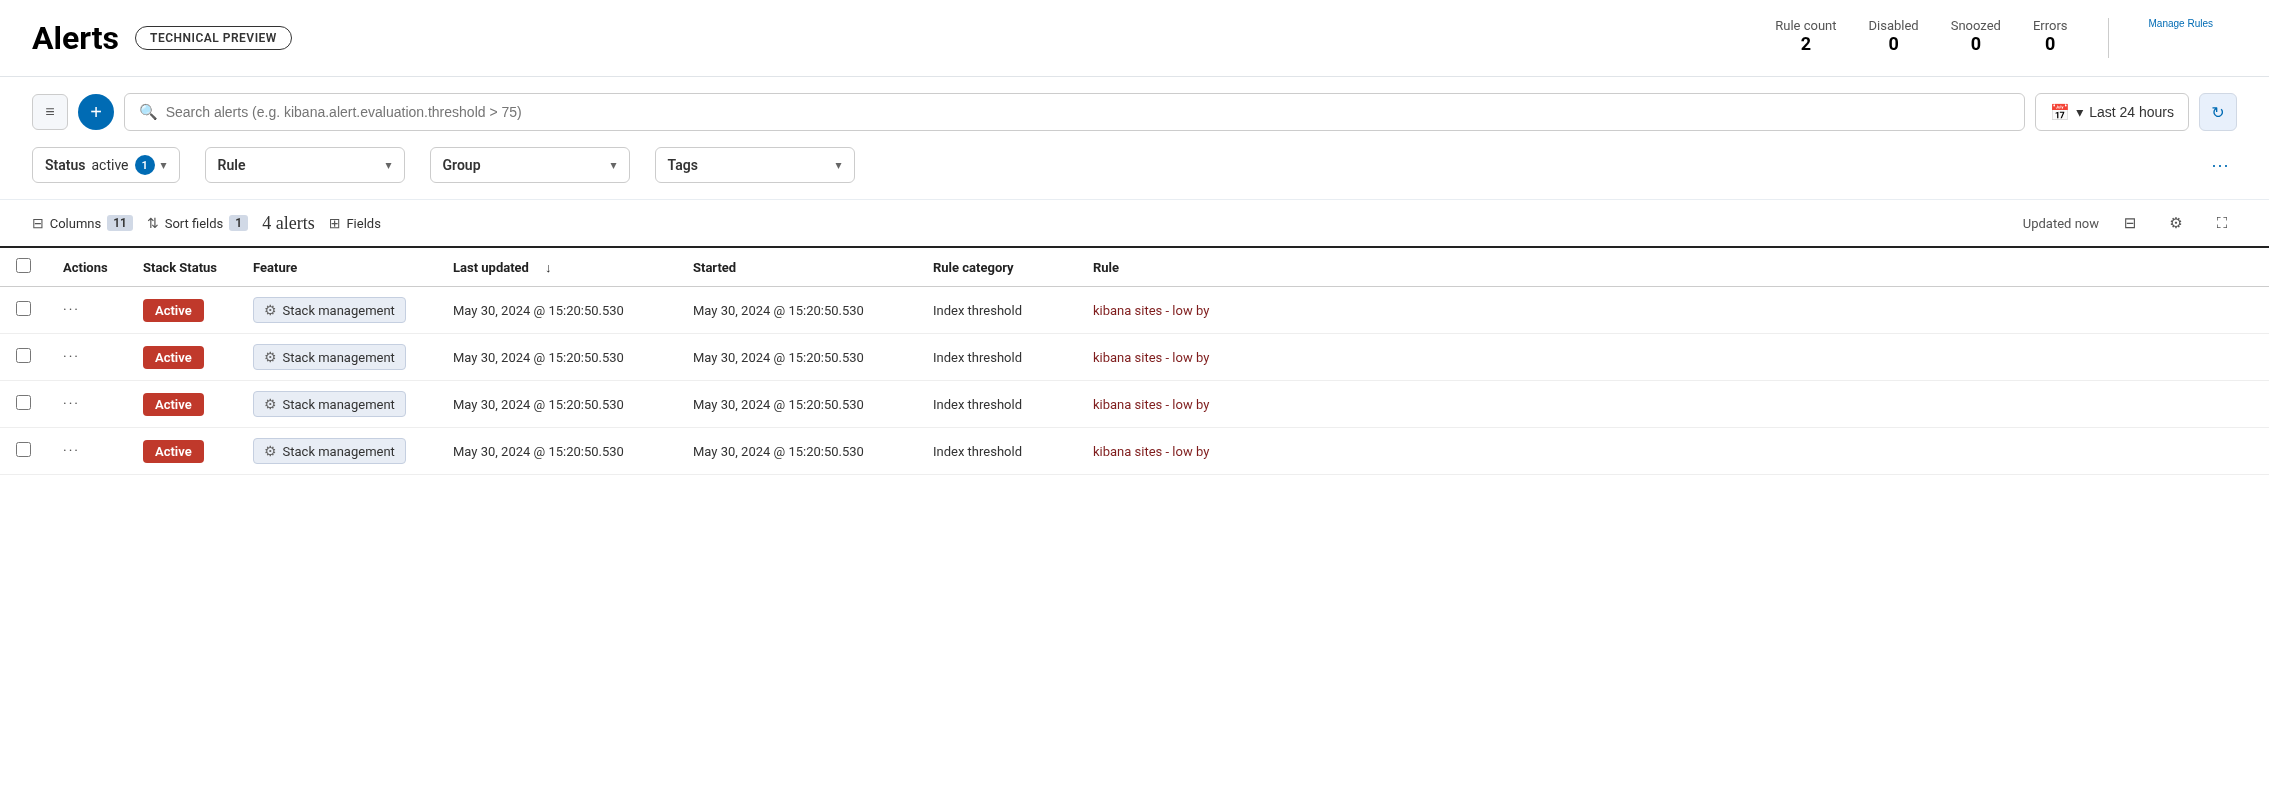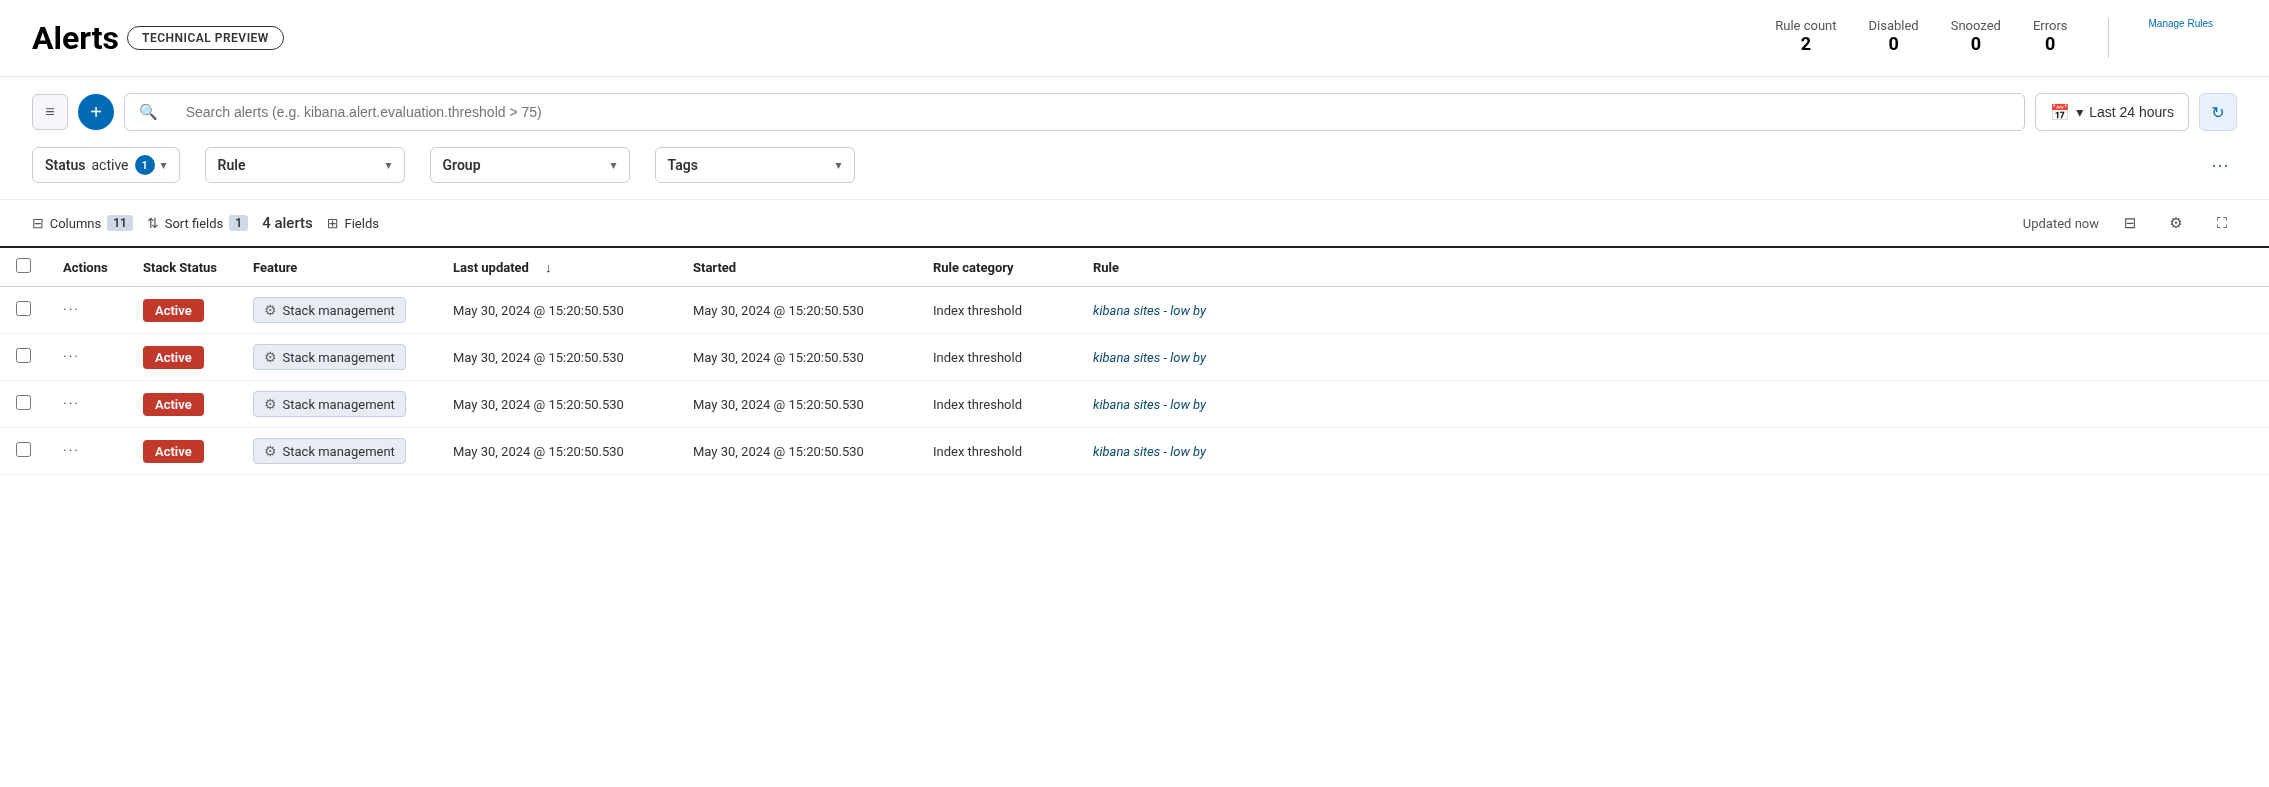--- a/index.html
+++ b/index.html
@@ -7,21 +7,21 @@
 
     .header {
       display: flex;
       align-items: center;
       padding: 18px 32px;
       border-bottom: 1px solid #e0e4e8;
     }
     .header-left {
       display: flex;
       align-items: center;
-      gap: 8px;
+      gap: 16px;
       flex: 1;
     }
     .page-title {
       font-size: 32px;
       font-weight: 700;
       color: #000;
     }
     .tech-preview-badge {
       border: 1.5px solid #333;
       border-radius: 20px;
@@ -114,21 +114,20 @@
     .search-icon-wrap {
       color: #888;
       font-size: 15px;
     }
     .search-input {
       border: none;
       outline: none;
       flex: 1;
       font-size: 14px;
       color: #888;
-      margin-left: 20px;
     }
     .date-picker-btn {
       display: flex;
       align-items: center;
       gap: 6px;
       height: 38px;
       padding: 0 14px;
       border: 1.5px solid #ccc;
       border-radius: 6px;
       background: #fff;
@@ -320,24 +319,23 @@
       border-radius: 4px;
       padding: 4px 10px;
       font-size: 13px;
       color: #333;
     }
     .feature-gear {
       color: #666;
       font-size: 14px;
     }
     .rule-link {
-      color: #0c4a6e;
+      color: #7f1d1d;
       text-decoration: none;
       cursor: pointer;
-      font-style: italic;
     }
     .sort-icon {
       display: inline-block;
       margin-left: 4px;
     }
     .th-sort {
       display: flex;
       align-items: center;
       gap: 12px;
     }
@@ -425,21 +423,21 @@
     <div class="tb-item">
       <span class="tb-icon">⊟</span>
       <span>Columns</span>
       <span class="tb-badge">11</span>
     </div>
     <div class="tb-item">
       <span class="tb-icon">⇅</span>
       <span>Sort fields</span>
       <span class="tb-badge">1</span>
     </div>
-    <span style="font-size:15px;color:#333;font-weight:500;">4 alerts</span>
+    <span style="font-size:18px;color:#333;font-weight:500;font-family:Liberation Serif, serif;">4 alerts</span>
     <div class="tb-item">
       <span class="tb-icon">⊞</span>
       <span>Fields</span>
     </div>
   </div>
   <span class="updated-now">Updated now</span>
   <button class="tb-icon-btn">
     <span>⊟</span>
   </button>
   <button class="tb-icon-btn">

